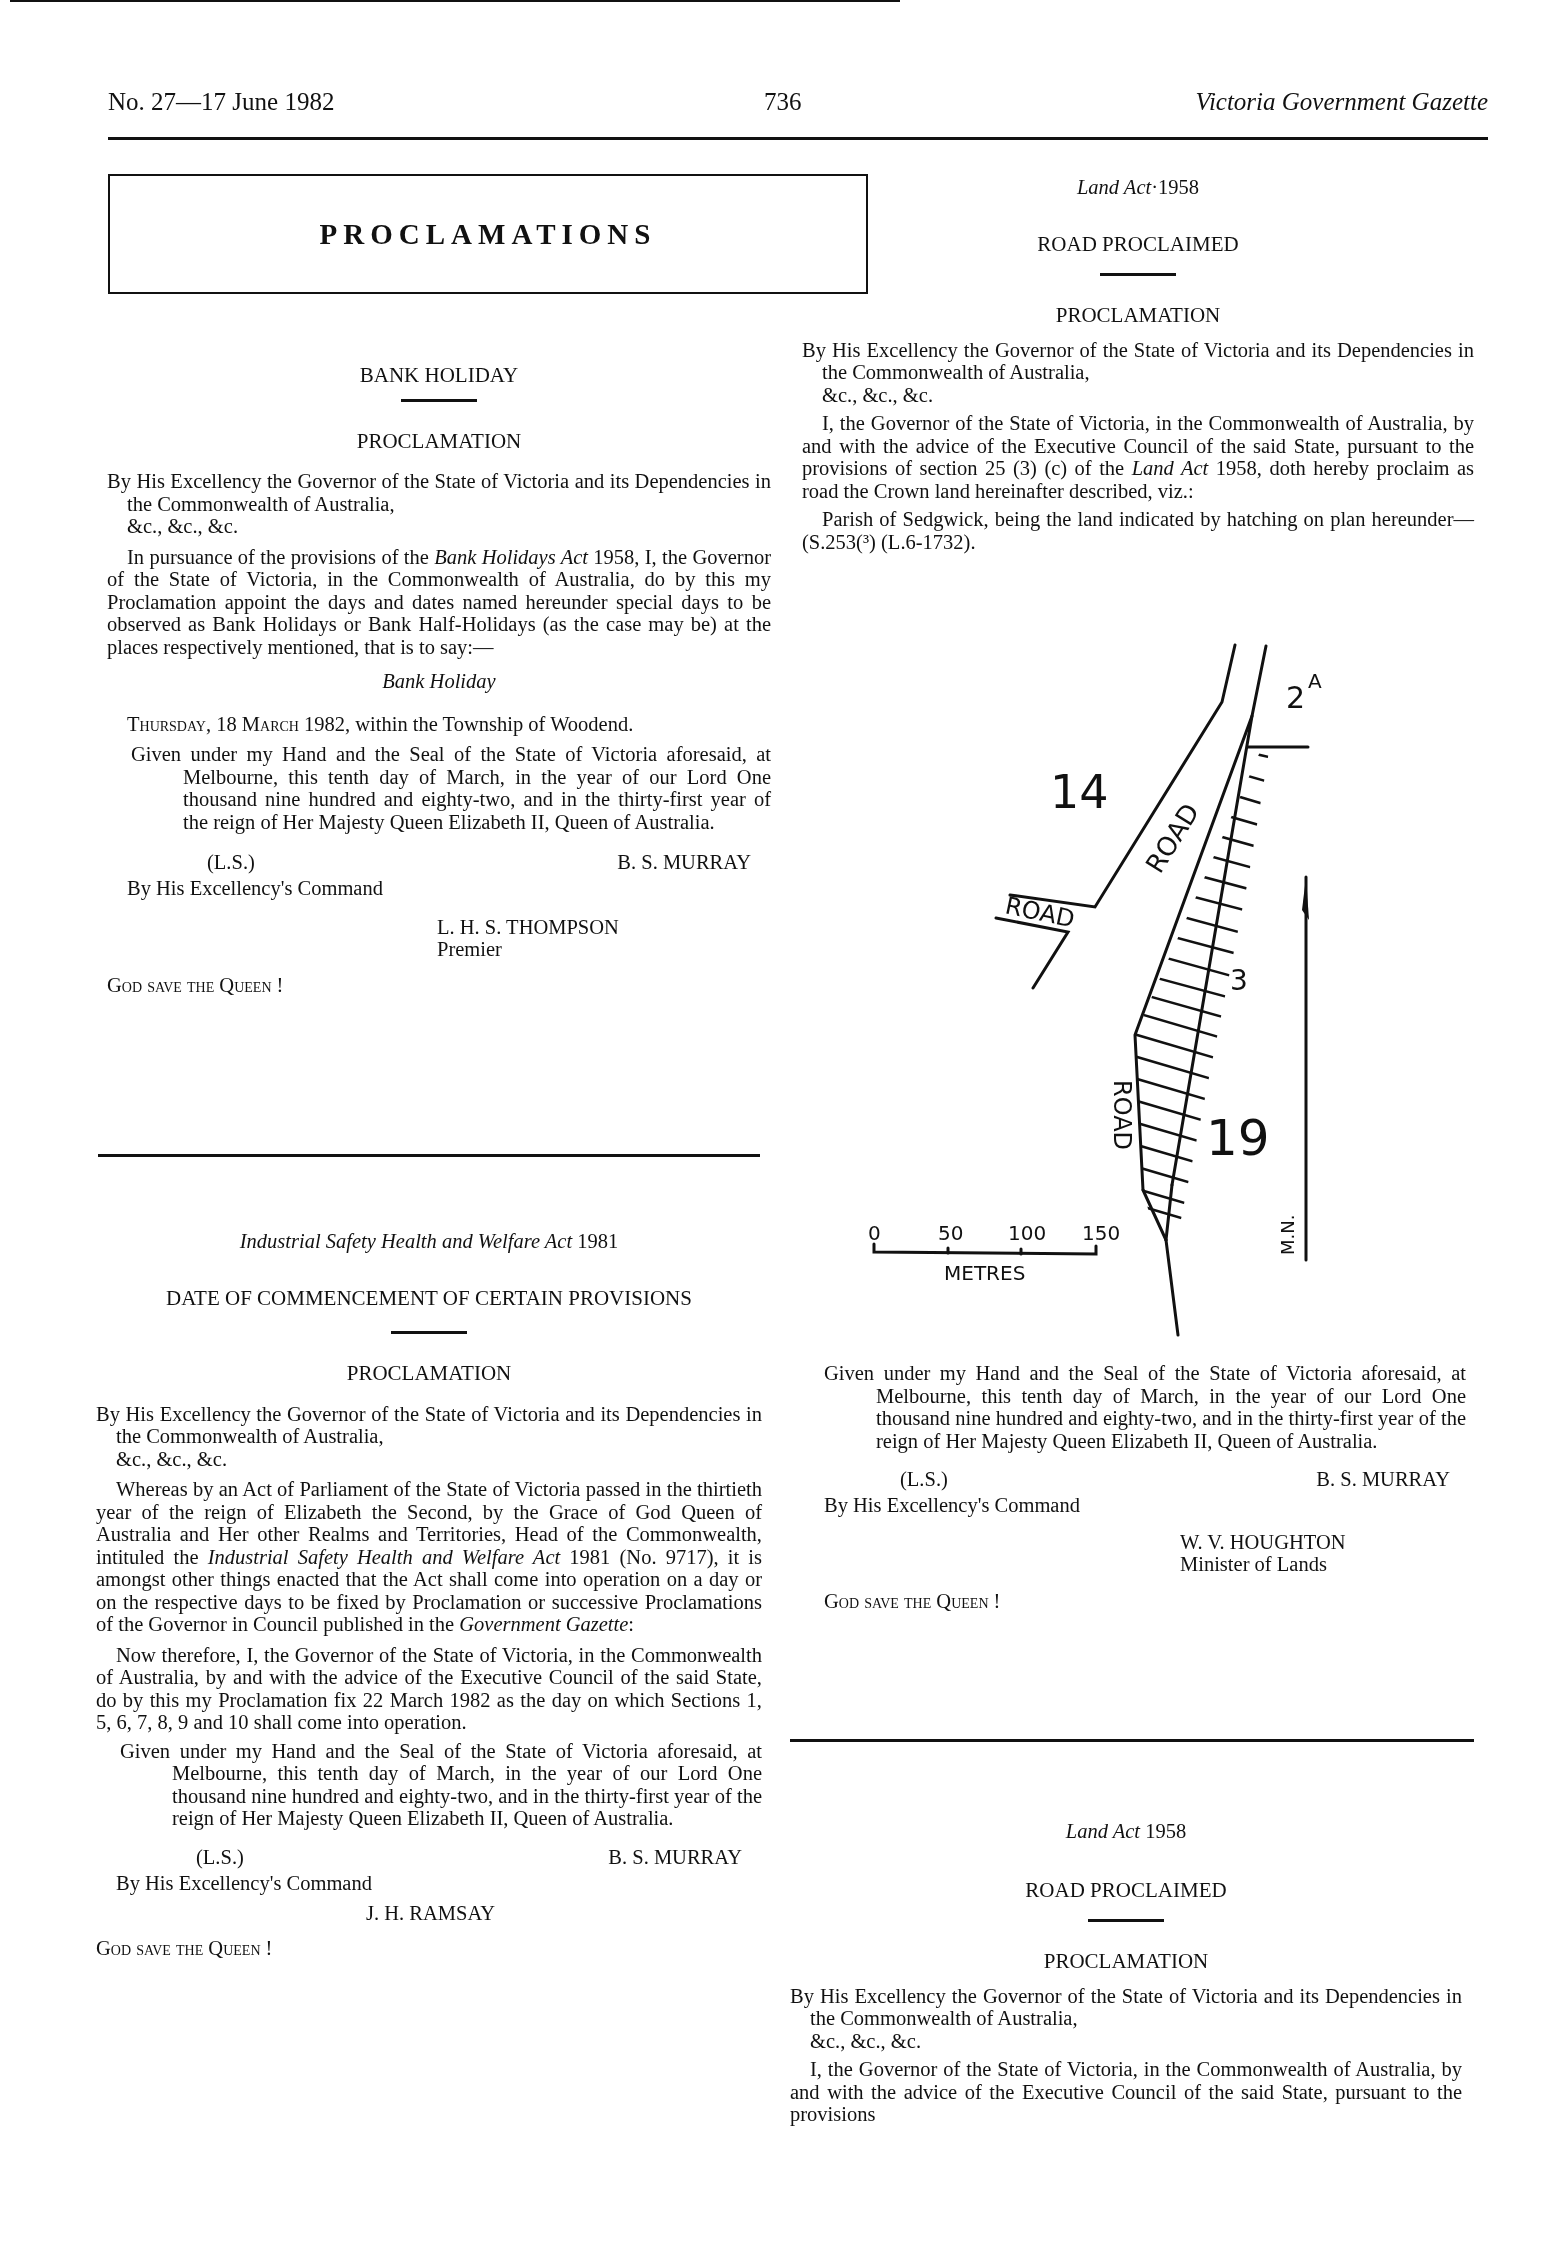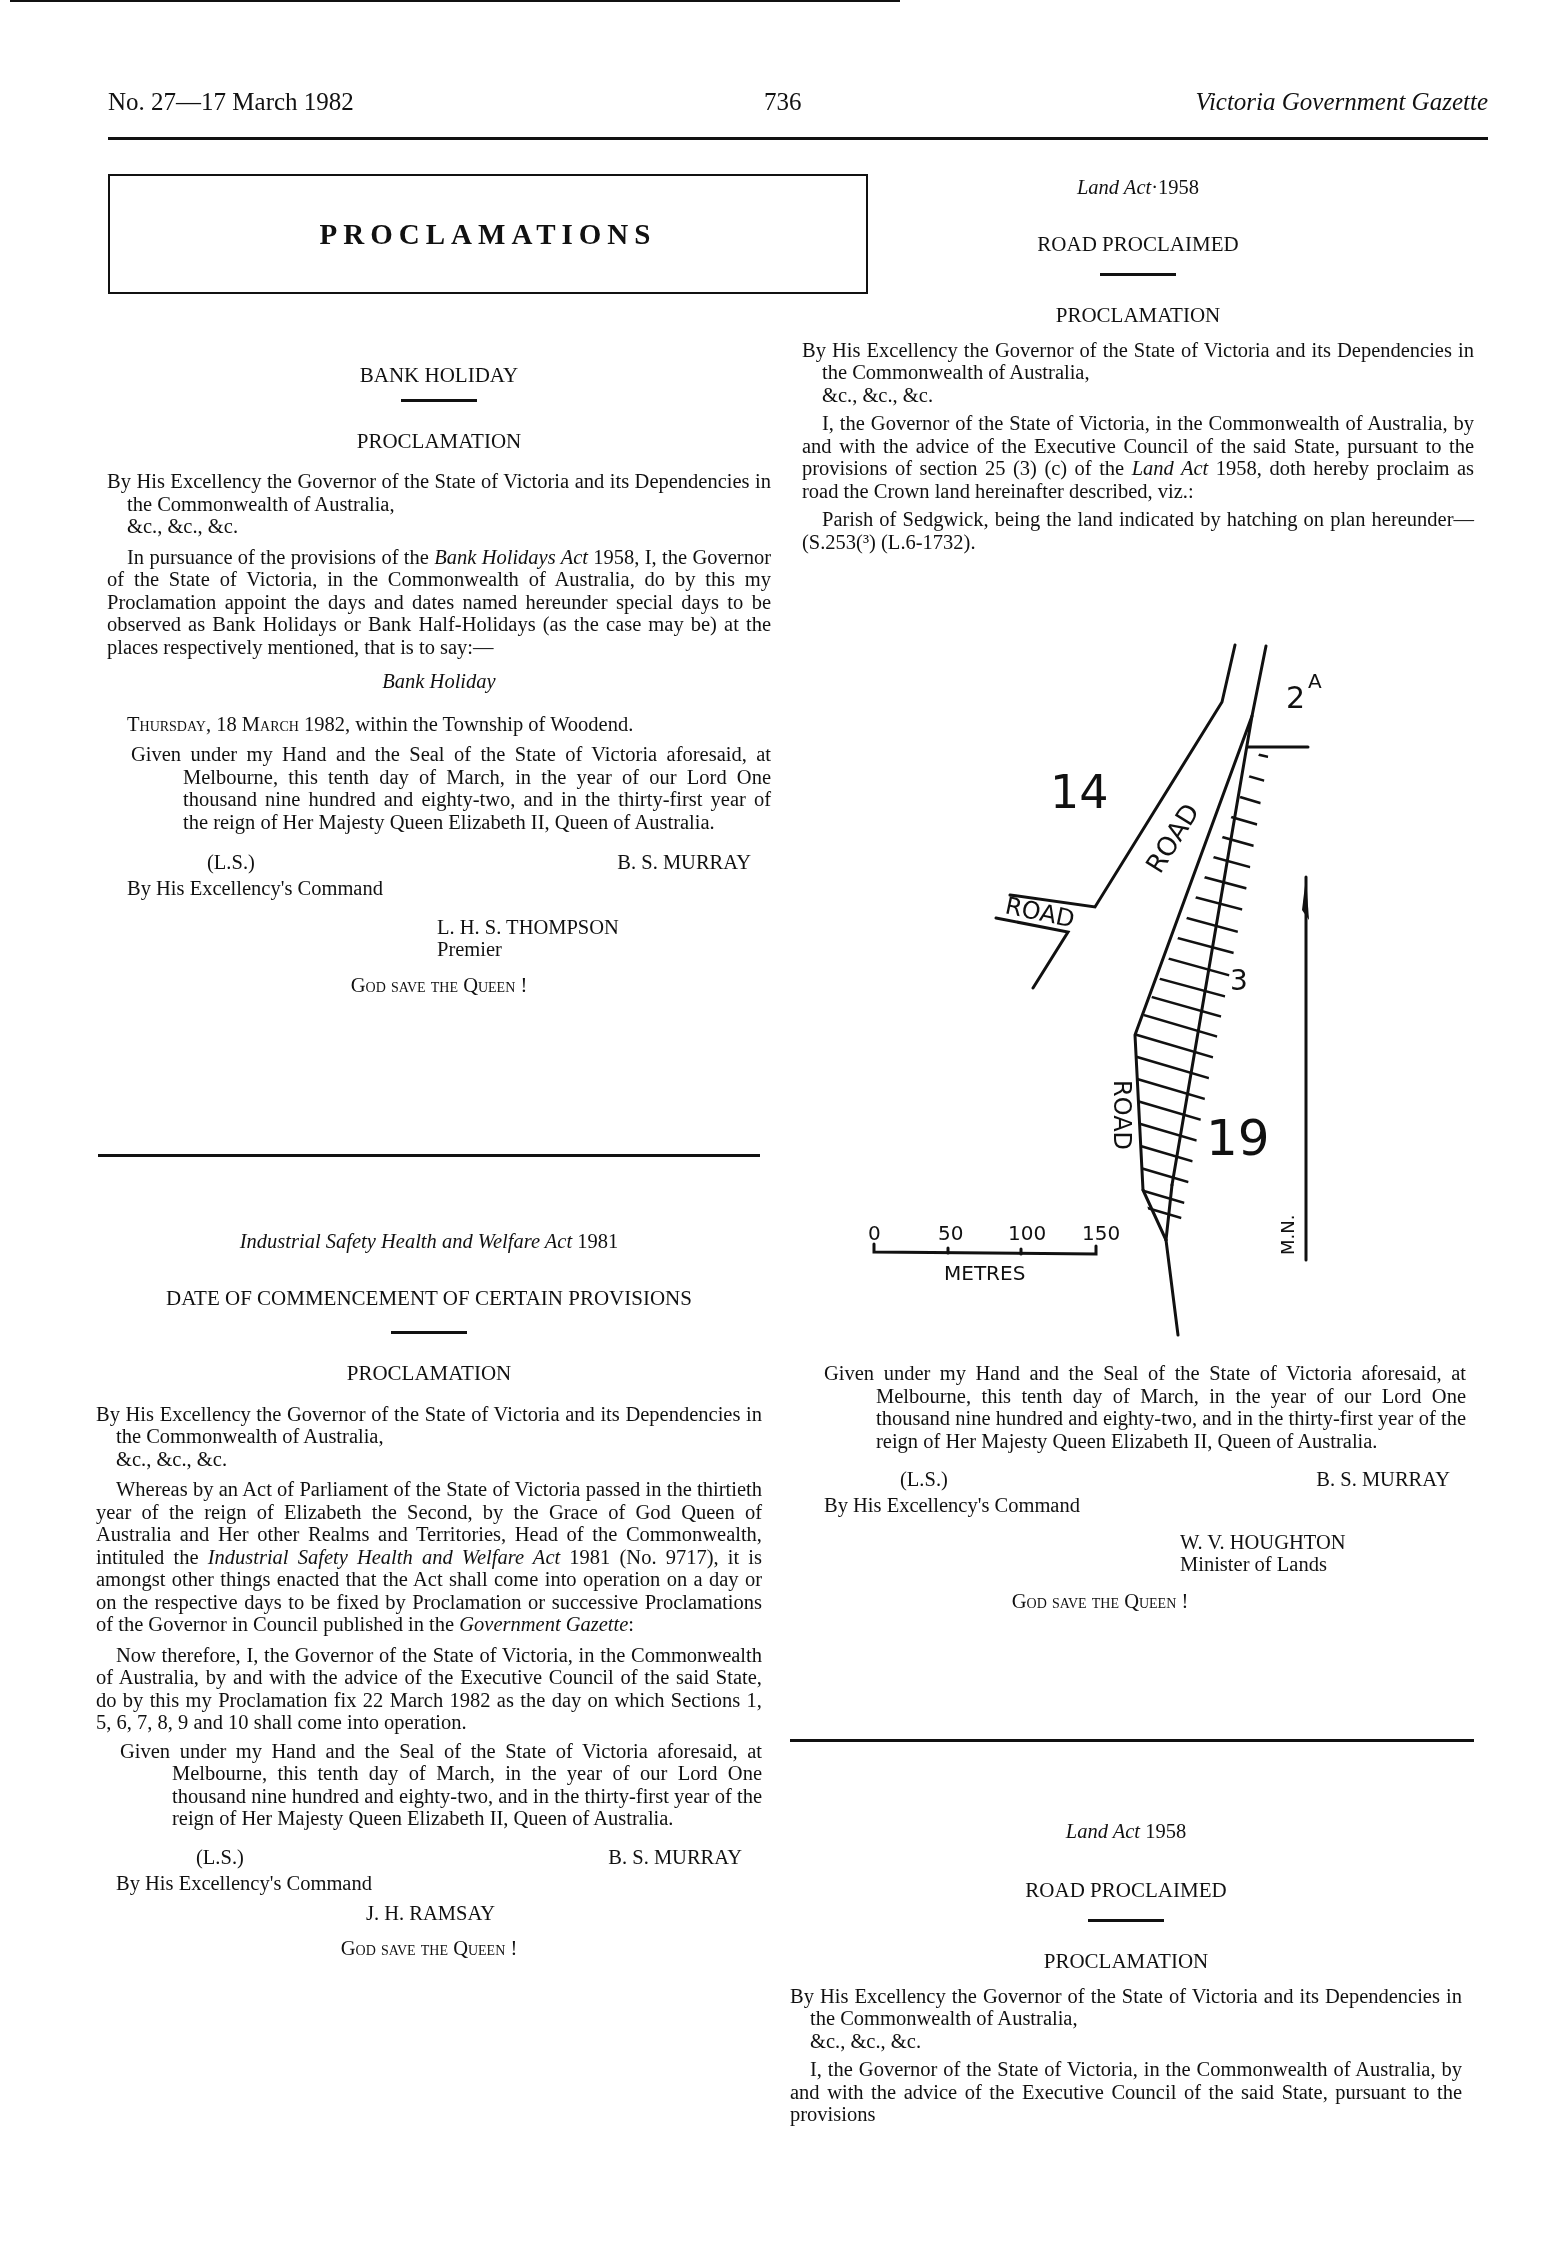--- a/index.html
+++ b/index.html
@@ -27,32 +27,32 @@
   .short-rule { width: 76px; height: 3px; background: #111; margin: 12px auto 14px; }
   .hang { text-indent: -20px; padding-left: 20px; text-align: justify; margin-top: 8px; }
   .para { text-indent: 20px; text-align: justify; }
   .given { padding-left: 76px; text-indent: -52px; text-align: justify; margin-left: 0; }
   .sc { font-variant: small-caps; }
   .sig-row { position: relative; height: 26px; }
   .ls { position: absolute; left: 100px; font-variant: small-caps; }
   .signer { position: absolute; right: 20px; }
   .command { padding-left: 20px; }
   .minister { padding-left: 330px; line-height: 22px; }
-  .god { text-align: center; font-variant: small-caps; }
+  .god { text-align: left; font-variant: small-caps; }
   .section-rule { position: absolute; height: 3px; background: #111; }
 
   .map { position: absolute; left: 850px; top: 620px; width: 560px; height: 720px; }
 </style>
 </head>
 <body>
 
 <div class="top-rule"></div>
 
 <div class="running-head">
-  <span class="rh-left">No. 27—17 March 1982</span>
+  <span class="rh-left">No. 27—17 June 1982</span>
   <span class="rh-center">736</span>
   <span class="rh-right">Victoria Government Gazette</span>
 </div>
 <div class="head-rule"></div>
 
 <div class="box">
   <span class="box-title">PROCLAMATIONS</span>
 </div>
 
 <div class="col col-left" style="top:336px;">

